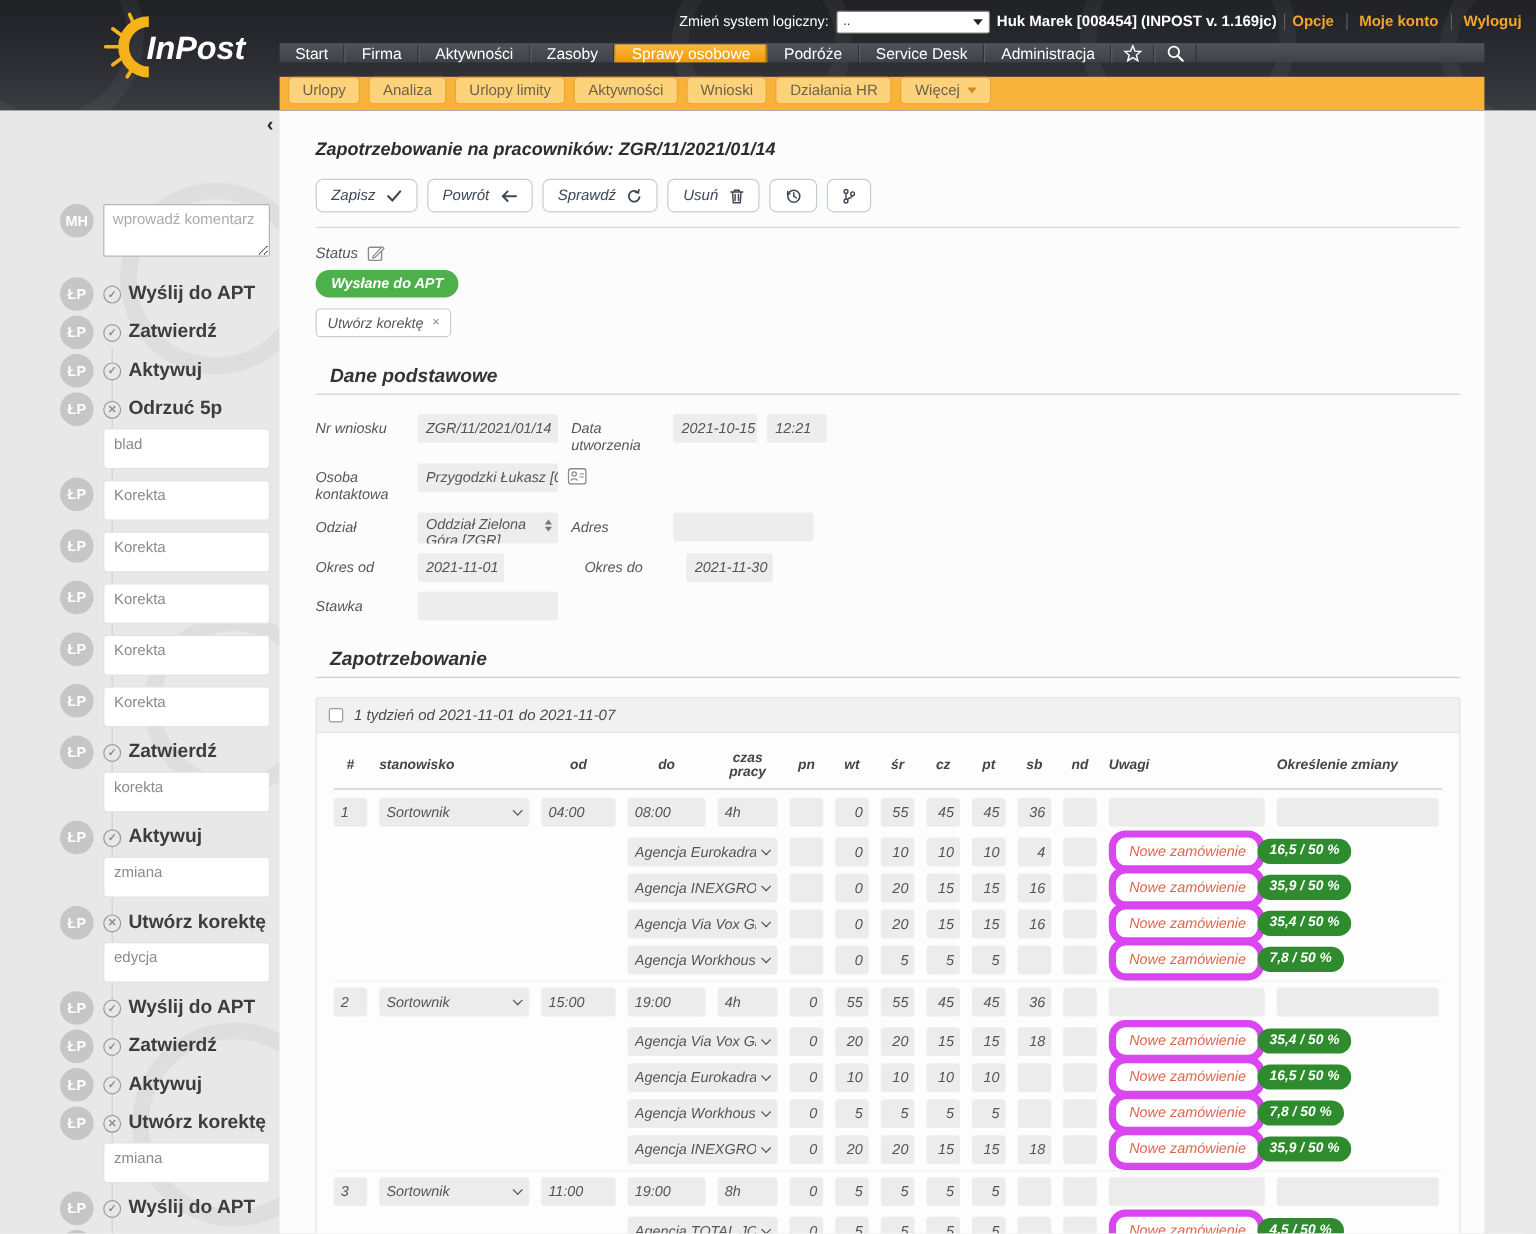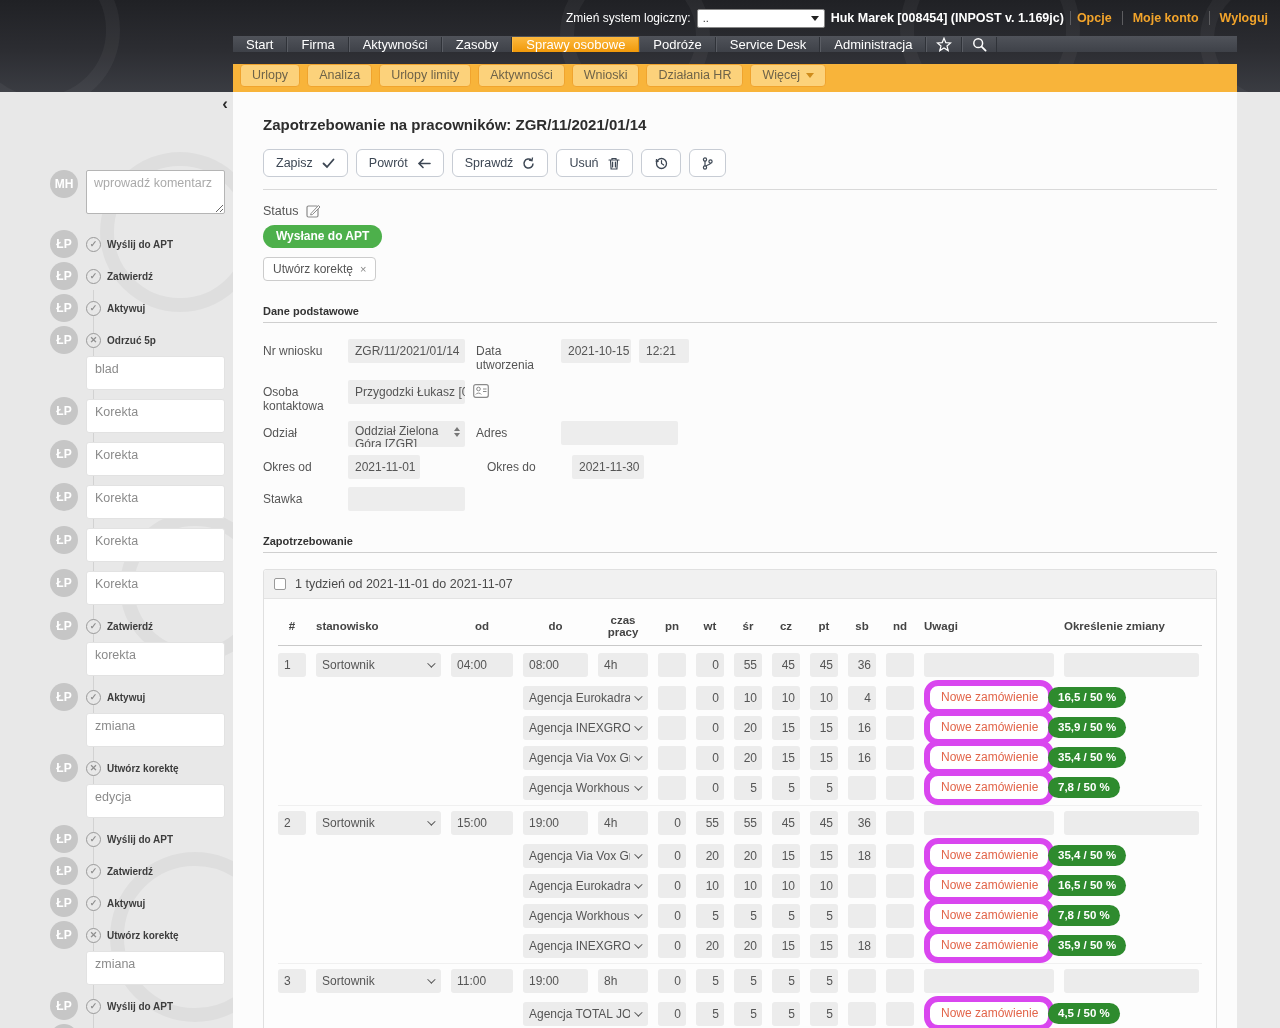--- a/index.html
+++ b/index.html
@@ -44,44 +44,44 @@
   .collapse-btn { position:absolute; right:5px; top:2px; font-size:17px; font-weight:bold; color:#2b2b2b; cursor:pointer; z-index:2; }
   .timeline { position:absolute; left:0; top:78px; right:0; bottom:0; }
   .timeline .tl-line { position:absolute; left:93px; top:120px; bottom:0; width:1px; background:#d2d2d2; }
   .tl-item { display:flex; padding:0 8px 0 50px; margin-bottom:4px; position:relative; }
   .tl-av { width:28px; height:28px; border-radius:50%; background:#c6c6c6; color:#fff; font-weight:bold;
     font-size:12px; display:flex; align-items:center; justify-content:center; flex:none; margin-right:8px; }
   .tl-body { flex:1; min-width:0; }
   .tl-action { display:flex; align-items:center; gap:6px; height:28px; }
   .tl-ico { width:15px; height:15px; border:1.4px solid #9a9a9a; border-radius:50%; background:#e8e8e8;
     color:#8f8f8f; font-size:9px; line-height:12px; text-align:center; flex:none; font-weight:bold; }
-  .tl-label { font-weight:bold; color:#3d3d3d; font-size:10px; white-space:nowrap; }
+  .tl-label { font-weight:bold; color:#3d3d3d; font-size:16px; white-space:nowrap; }
   .tl-note { background:#fff; border:1px solid #e2e2e2; border-radius:3px; min-height:34px;
     padding:5px 8px; color:#8b8b8b; font-size:12.5px; margin-top:2px; margin-bottom:3px; }
   .tl-comment { width:100%; height:44px; border:1px solid #b5b5b5; border-radius:2px; resize:both;
     font-family:inherit; font-size:12.5px; color:#555; padding:5px 7px; background:#fff; }
   .tl-comment::placeholder { color:#aaa; }
   .tl-item.cmt { margin-bottom:12px; }
 
   
   .content { position:absolute; left:233px; top:92px; width:1004px; bottom:0; background:#fcfcfc;
-    padding:16px 20px 0 30px; overflow:hidden; z-index:1; }
+    padding:16px 20px 0 30px; overflow:hidden; z-index:1;font-style:italic; }
   .page-title { font-size:15px; font-weight:bold; color:#2d2d2d; margin:8px 0 16px; }
   .toolbar { display:flex; gap:8px; align-items:center; }
   .btn { display:inline-flex; align-items:center; gap:9px; background:#fff; border:1px solid #c7ccd4;
     border-radius:6px; padding:5px 12px; font-size:12.5px; color:#3d4754; cursor:pointer; white-space:nowrap; height:28px; }
   .btn svg { display:block; }
   .divider { border:none; border-top:1px solid #d9d9d9; margin:12px 0 14px; }
   .status-row { display:flex; align-items:center; gap:8px; font-size:12.5px; color:#555; }
   .badge-green { display:inline-block; background:#4db04b; color:#fff; font-weight:bold; font-size:12px;
     padding:4px 13px 5px; border-radius:12px; margin:7px 0 9px; }
   .korekta-btn { display:inline-flex; align-items:center; gap:7px; background:#fff; border:1px solid #ccc;
     border-radius:4px; padding:4px 9px; font-size:12px; color:#555; cursor:pointer; }
   .korekta-x { color:#888; font-size:11px; }
-  .section-h { font-weight:bold; font-size:11px; color:#333; margin:24px 0 0; }
+  .section-h { font-weight:bold; font-size:16px; color:#333; margin:24px 12px 0; }
   .section-hr { border:none; border-top:1px solid #cfcfcf; margin:5px 0 16px; }
 
   
   .frow { display:flex; align-items:flex-start; margin-bottom:8px; min-height:24px; font-size:12px; color:#555; }
   .flabel { width:85px; padding-top:5px; flex:none; }
   .finput { background:#ededed; border-radius:2px; height:24px; line-height:24px; padding:0 7px;
     font-size:12px; color:#555; overflow:hidden; white-space:nowrap; flex:none; }
   .w128 { width:117px; } .w72 { width:72px; } .w70 { width:70px; } .w50 { width:50px; }
   .fl2 { width:85px; padding-top:5px; margin-left:11px; flex:none; }
   .fl2.after72 { margin-left:67px; }
@@ -121,20 +121,33 @@
 </style>
 </head>
 <body>
 
 <div class="header">
   <div class="wm light" style="left:560px;top:-40px;width:150px;height:150px"></div>
   <div class="wm light" style="left:900px;top:-60px;width:180px;height:180px"></div>
   <div class="wm light" style="left:1200px;top:-30px;width:140px;height:140px"></div>
   <div class="wm light" style="left:-40px;top:-50px;width:160px;height:160px"></div>
 
+  <div class="logo">
+    <svg width="130" height="62" viewBox="0 0 130 62">
+      <g stroke="#f6b21b" stroke-width="3" stroke-linecap="round">
+        <line x1="8" y1="18" x2="16" y2="24"></line>
+        <line x1="2" y1="33" x2="12" y2="33"></line>
+        <line x1="8" y1="48" x2="16" y2="42"></line>
+        <line x1="22" y1="6" x2="26" y2="15"></line>
+        <line x1="20" y1="58" x2="25" y2="50"></line>
+      </g>
+      <path d="M38 12 A 21 21 0 1 0 38 54" fill="none" stroke="#f6b21b" stroke-width="9"></path>
+      <text x="36" y="43" font-family="Liberation Sans, sans-serif" font-size="27" font-weight="bold" font-style="italic" fill="#ffffff">InPost</text>
+    </svg>
+  </div>
 
   <div class="topbar">
     <span class="sys-label">Zmień system logiczny:</span>
     <div class="sys-select">
       <span>..</span>
       <span class="sys-caret"></span>
     </div>
     <span class="user-name">Huk Marek [008454] (INPOST v. 1.169jc)</span>
     <span class="tb-sep"></span>
     <span id="tb-links" style="display:flex;align-items:center;gap:10px">

